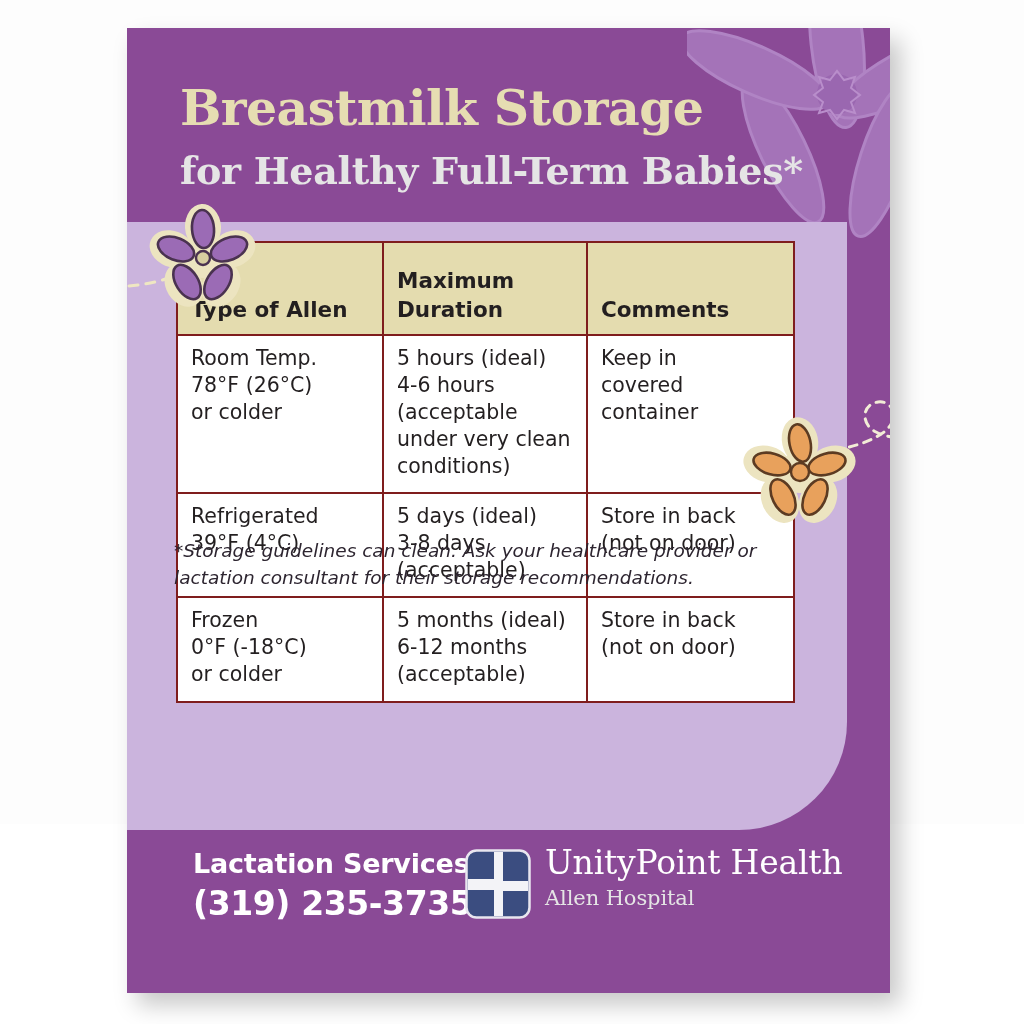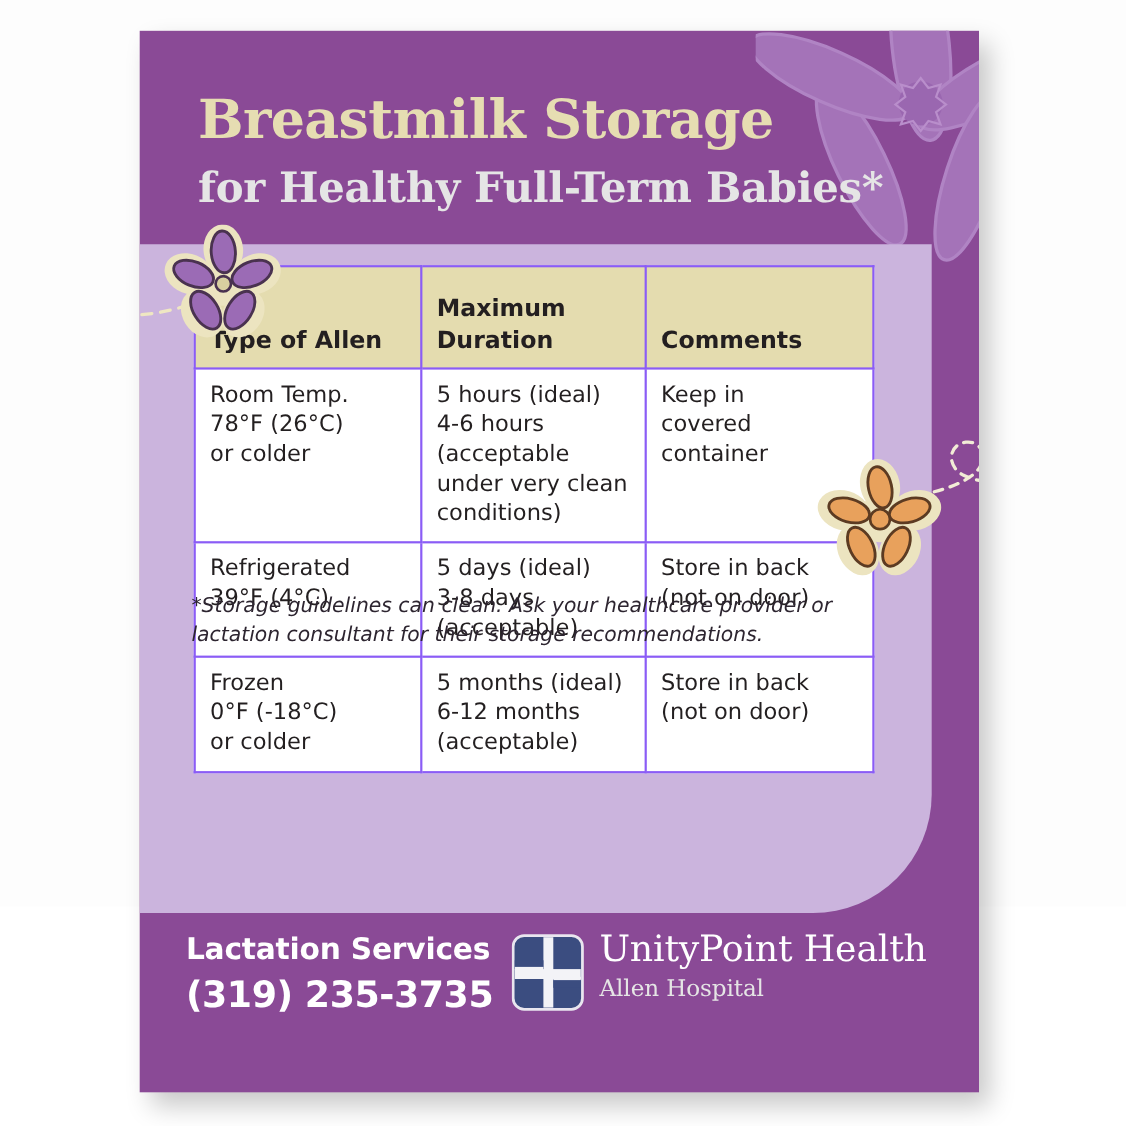--- a/index.html
+++ b/index.html
@@ -84,21 +84,21 @@
     z-index: 6;
   }
   table.storage {
     border-collapse: collapse;
     width: 617px;
     background: #ffffff;
     table-layout: fixed;
   }
   table.storage th,
   table.storage td {
-    border: 2px solid #8b5cf6;
+    border: 2px solid #7f1d1d;
     vertical-align: top;
     text-align: left;
     padding: 9px 11px 12px 13px;
     font-family: "DejaVu Sans", "Liberation Sans", sans-serif;
     font-size: 20.5px;
     line-height: 1.32;
     color: #231f20;
   }
   table.storage th {
     background: #e4dcaf;
@@ -131,21 +131,21 @@
   .footer {
     position: absolute;
     left: 0;
     top: 802px;
     width: 763px;
     height: 163px;
     z-index: 6;
   }
   .lact-wrap {
     position: absolute;
-    left: 42px;
+    left: 66px;
     top: 18px;
   }
   .lact-title {
     font-family: "DejaVu Sans", "Liberation Sans", sans-serif;
     font-weight: bold;
     font-size: 27px;
     color: #ffffff;
     white-space: nowrap;
     letter-spacing: -0.2px;
   }

